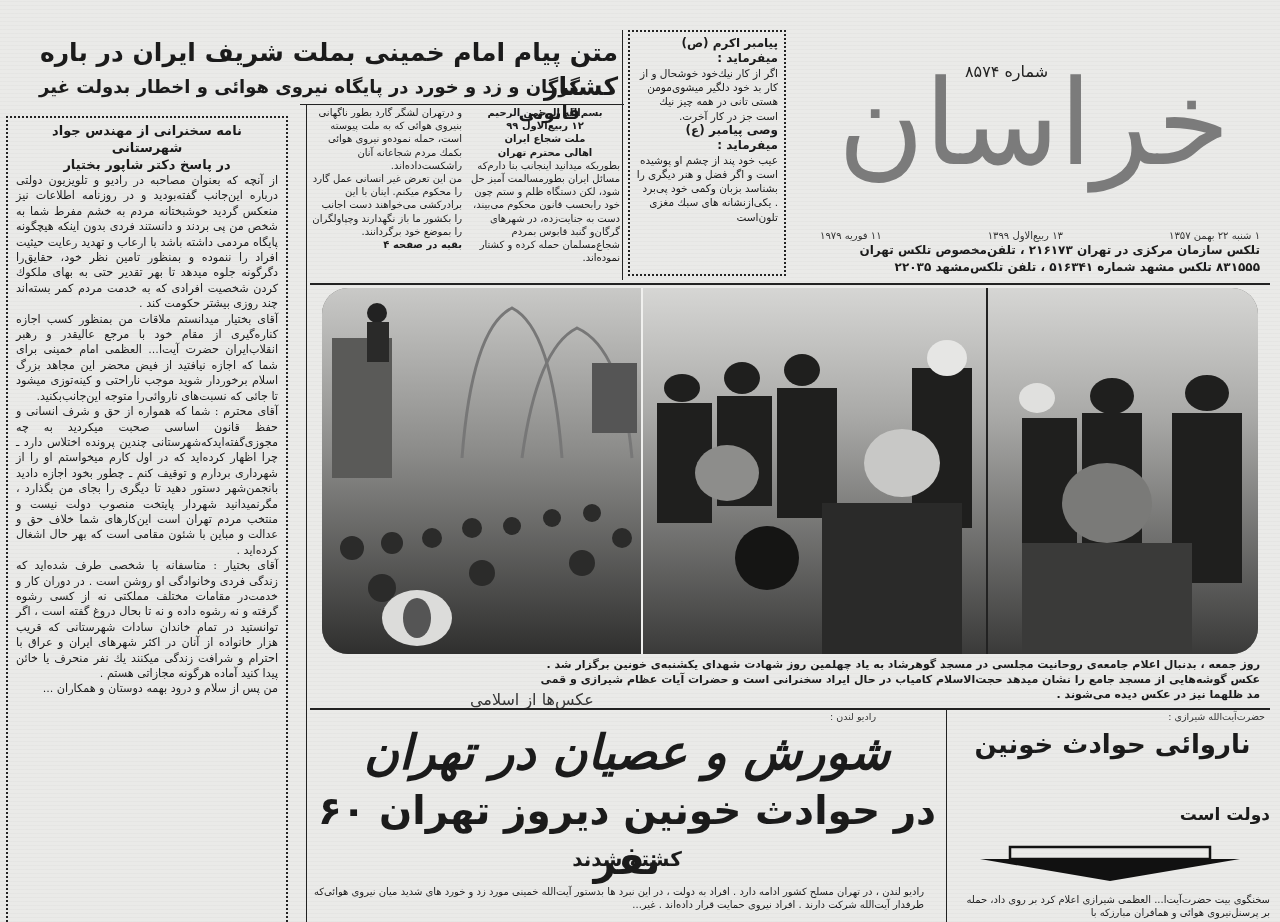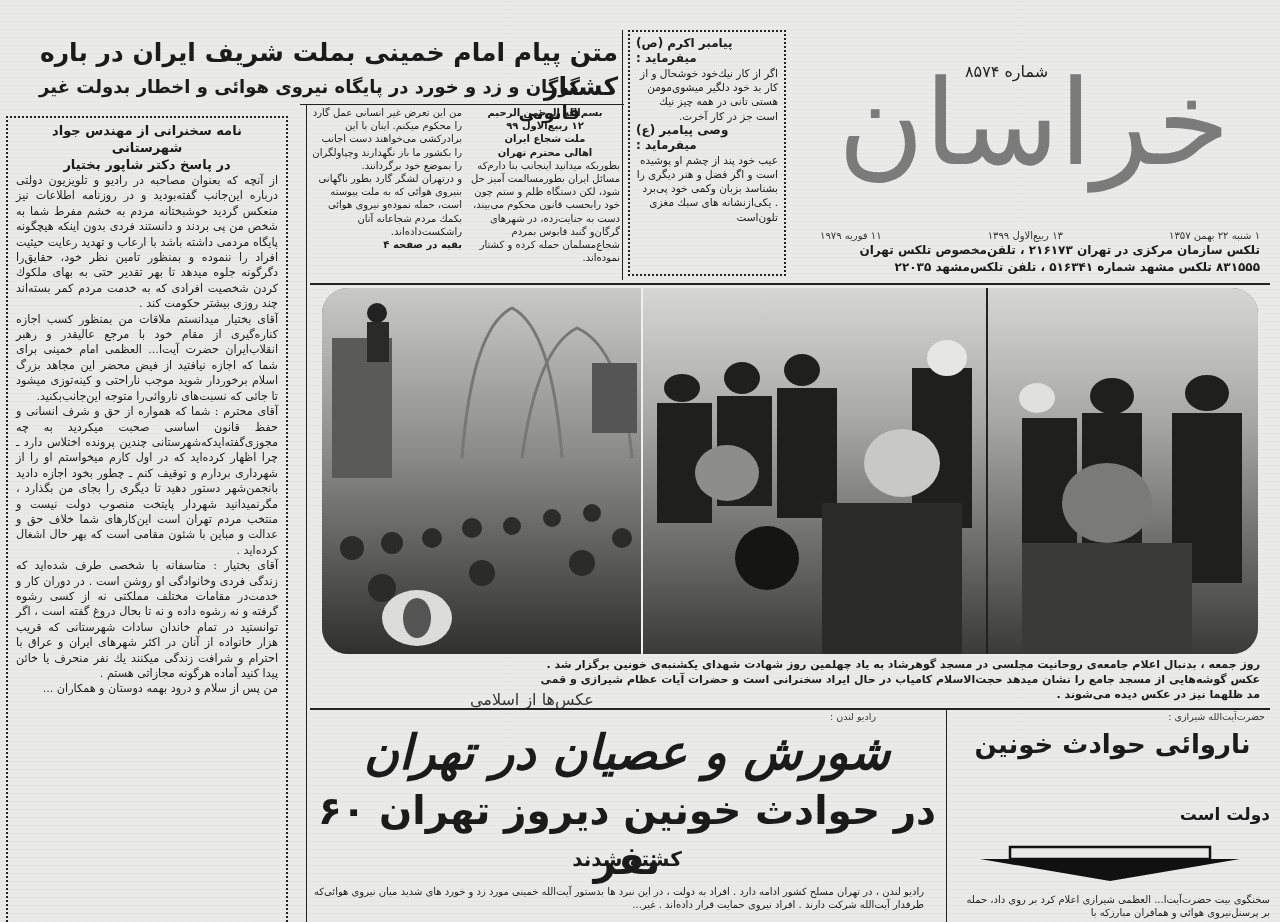--- a/index.html
+++ b/index.html
@@ -26,21 +26,21 @@
   .issue { left:965px; top:62px; font-size:16px; font-weight:normal; color:#222; }
   .date-line { left:820px; top:230px; width:440px; font-size:10px; color:#333;
     display:flex; justify-content:space-between; direction:rtl; }
   .telex1 { left:820px; top:243px; width:440px; font-size:12px; font-weight:bold; }
   .telex2 { left:820px; top:260px; width:440px; font-size:12px; font-weight:bold; }
 
   
   .quote-box { left:628px; top:30px; width:158px; height:246px;
     border:2px dotted #222; box-sizing:border-box; padding:4px 6px;
     font-size:10.5px; line-height:14.2px; }
-  .quote-box .qt { font-weight:bold; font-size:12px; text-align:left; line-height:15px; }
+  .quote-box .qt { font-weight:bold; font-size:12px; text-align:right; line-height:15px; }
 
   
   .h-main { left:10px; top:36px; width:608px; font-size:25px; font-weight:bold; line-height:34px; }
   .h-sub { left:10px; top:74px; width:570px; font-size:18px; font-weight:bold; line-height:26px; }
 
   
   .msg-col { font-size:10px; line-height:13.2px; }
   .msg-col p { margin:0; }
   .msg-col .b { font-weight:bold; }
 
@@ -104,22 +104,22 @@
   <div class="hline" style="left:300px; top:104px; width:324px; height:1px;"></div>
 
   <div class="abs msg-col rtl" style="left:470px; top:106px; width:150px;">
     <p class="b" style="text-align:center">بسم‌الله الرحمن الرحیم</p>
     <p class="b" style="text-align:center">۱۲ ربیع‌الاول ۹۹</p>
     <p class="b" style="text-align:center">ملت شجاع ایران</p>
     <p class="b" style="text-align:center">اهالی محترم تهران</p>
     <p>بطوریکه میدانید اینجانب بنا دارم‌که مسائل ایران بطورمسالمت آمیز حل شود، لکن دستگاه ظلم و ستم چون خود رابحسب قانون محکوم می‌بیند، دست به جنایت‌زده، در شهرهای گرگان‌و گنبد قابوس بمردم شجاع‌مسلمان حمله کرده و کشتار نموده‌اند.</p>
   </div>
   <div class="abs msg-col rtl" style="left:312px; top:106px; width:150px;">
+    <p>و درتهران لشگر گارد بطور ناگهانی بنیروی هوائی که به ملت پیوسته است، حمله نموده‌و نیروی هوائی بکمك مردم شجاعانه آنان راشکست‌داده‌اند.</p>
     <p>من این تعرض غیر انسانی عمل گارد را محکوم میکنم. اینان با این برادرکشی می‌خواهند دست اجانب را بکشور ما باز نگهدارند وچپاولگران را بموضع خود برگردانند.</p>
-    <p>و درتهران لشگر گارد بطور ناگهانی بنیروی هوائی که به ملت پیوسته است، حمله نموده‌و نیروی هوائی بکمك مردم شجاعانه آنان راشکست‌داده‌اند.</p>
     <p class="b">بقیه در صفحه ۴</p>
   </div>
   <div class="vline" style="left:306px; top:104px; height:818px; width:1px;"></div>
   <div class="vline" style="left:622px; top:30px; height:250px; width:1px;"></div>
   <div class="hline" style="left:310px; top:283px; width:960px;"></div>
 
   <div class="abs letter rtl">
     <div class="t">نامه سخنرانی از مهندس جواد شهرستانی</div>
     <div class="t">در پاسخ دکتر شاپور بختیار</div>
     <p>از آنچه که بعنوان مصاحبه در رادیو و تلویزیون دولتی درباره این‌جانب گفته‌بودید و در روزنامه اطلاعات نیز منعکس گردید خوشبختانه مردم به خشم مفرط شما به شخص من پی بردند و دانستند فردی بدون اینکه هیچگونه پایگاه مردمی داشته باشد با ارعاب و تهدید رعایت حیثیت افراد را ننموده و بمنظور تامین نظر خود، حقایق‌را دگرگونه جلوه میدهد تا بهر تقدیر حتی به بهای ملکوك کردن شخصیت افرادی که به خدمت مردم کمر بسته‌اند چند روزی بیشتر حکومت کند .</p>

